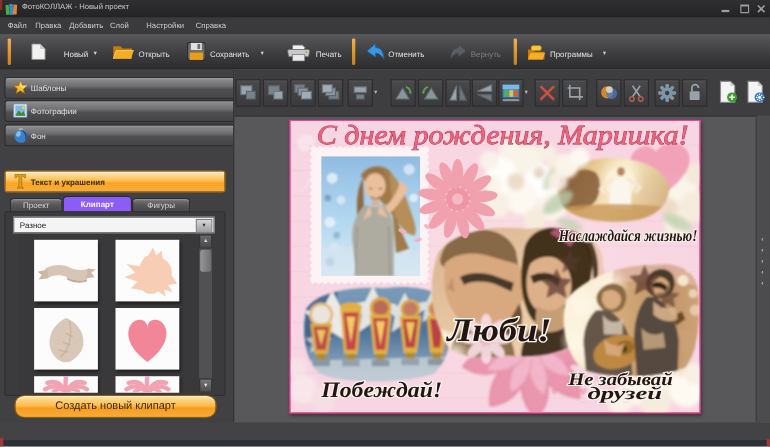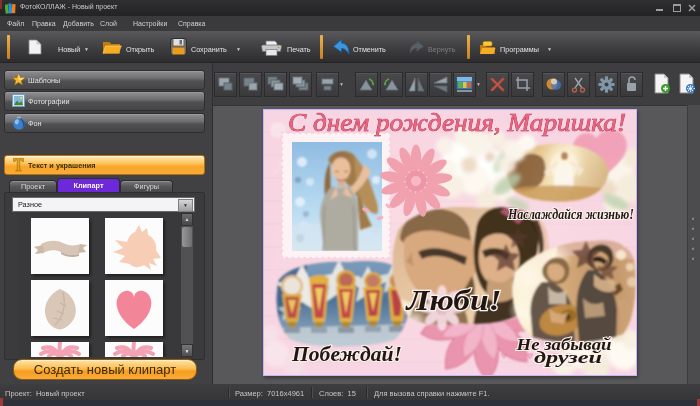--- a/index.html
+++ b/index.html
@@ -7,31 +7,31 @@
 .abs{position:absolute;}
 #titlebar{left:0;top:0;width:700px;height:16px;background:linear-gradient(#2f2f31,#232325);}
 #titletext{left:20px;top:3px;font-size:7px;color:#c9c9c9;}
 #menubar{left:0;top:16px;width:700px;height:15px;background:#3a3a3c;color:#cfcfcf;font-size:7px;}
 .menuitem{top:4px;}
 #toolbar{left:0;top:31px;width:700px;height:31px;background:linear-gradient(#59595b,#3e3e40 55%,#2d2d2f);border-bottom:1px solid #242426;}
 .tbtext{top:14px;font-size:7.2px;color:#e2e2e2;}
 .tbarrow{top:15px;font-size:5px;color:#cfcfcf;}
 .osep{width:3px;background:linear-gradient(#f0b14c,#c87f1f);top:4px;height:24px;border-radius:1px;}
 #sidebar{left:0;top:63px;width:212px;height:321px;background:#414143;}
-.accbtn{left:4px;width:199px;height:18px;border-radius:3px;background:linear-gradient(#8f8f91,#707072 40%,#505052 56%,#454547);border:1px solid #2e2e30;box-shadow:inset 0 1px 0 #9b9b9d;color:#e2e2e2;font-size:7.3px;}
+.accbtn{left:4px;width:199px;height:18px;border-radius:3px;background:linear-gradient(#8f8f91,#707072 40%,#505052 56%,#454547);border:1px solid #2e2e30;box-shadow:inset 0 1px 0 #9b9b9d;color:#e2e2e2;font-size:7.3px;padding-left:12px;}
 .accbtn .lbl{position:absolute;left:23px;top:5px;}
 #accorange{left:4px;width:199px;height:18px;border-radius:3px;background:linear-gradient(#ffe9b8,#fcc45e 40%,#f9a527 60%,#f9aa38);border:1px solid #b4720f;box-shadow:inset 0 1px 0 #fff3d6;color:#3c2c0c;font-size:7.3px;font-weight:bold;}
 .tab{font-size:7.3px;color:#d4d4d4;text-align:center;background:linear-gradient(#7a7a7c,#57575a 45%,#454547);border:1px solid #2c2c2e;border-bottom:none;border-radius:4px 4px 0 0;box-shadow:inset 0 1px 0 #8e8e90;}
-#tabactive{background:#6d28d9;color:#fafafa;font-weight:bold;box-shadow:none;}
+#tabactive{background:#8b5cf6;color:#fafafa;font-weight:bold;box-shadow:none;}
 #dropdown{left:12px;top:134px;width:181px;height:13px;background:#f4f4f4;border:1px solid #6a6a6c;font-size:7.3px;color:#1a1a1a;}
 #dropbtn{right:1px;top:1px;width:13px;height:11px;background:linear-gradient(#d6d6d6,#9e9ea0);border:1px solid #808082;color:#303030;font-size:5px;text-align:center;line-height:11px;}
 #grid{left:17px;top:150px;width:176px;height:144px;background:#39393b;overflow:hidden;}
 .cell{width:58px;height:56px;background:#fcfcfc;box-shadow:1.5px 2px 2.5px rgba(0,0,0,.45);}
 #vscroll{right:0px;top:0px;width:12px;height:144px;background:#515153;}
-#createbtn{left:13px;top:296px;width:182px;height:19px;border-radius:9px;background:linear-gradient(#ffe3a8,#fcbd50 45%,#f79d1e 60%,#f9ab3c);border:1px solid #8a5c0e;color:#3a2a0c;font-size:13px;text-align:center;line-height:19px;box-shadow:inset 0 1px 0 #ffefc8;}
+#createbtn{left:13px;top:296px;width:182px;height:19px;border-radius:9px;background:linear-gradient(#ffe3a8,#fcbd50 45%,#f79d1e 60%,#f9ab3c);border:1px solid #8a5c0e;color:#3a2a0c;font-size:10px;text-align:center;line-height:19px;box-shadow:inset 0 1px 0 #ffefc8;}
 #canvaszone{left:212px;top:63px;width:488px;height:321px;background:#58585a;border-left:1px solid #2e2e30;box-sizing:border-box;}
 #smalltoolbar{left:0px;top:0px;width:487px;height:42px;background:#3e3e40;border-bottom:1px solid #343436;}
 .sbtn{top:9px;width:23px;height:25px;background:linear-gradient(#4a4a4c,#3a3a3c);border:1px solid #2c2c2e;box-shadow:inset 0 1px 0 #565658;box-sizing:border-box;}
 #rightstrip{left:474px;top:42px;width:13px;height:279px;background:#4c4c4e;border-left:1px solid #3c3c3e;}
 #statusbar{left:0;top:384px;width:700px;height:16px;background:linear-gradient(#3e3e40,#363638);color:#c6c6c6;font-size:7.5px;}
 #bottomstrip{left:0;top:400px;width:700px;height:6px;background:#2f313a;}
 .ssep{top:3px;width:1px;height:11px;background:#2a2a2c;box-shadow:1px 0 0 #4e4e50;}
 .stxt{top:5px;}
 </style>
 </head>
@@ -299,21 +299,21 @@
             <circle cx="14.5" cy="16.5" r="4.5" fill="#3878c8"></circle>
             <circle cx="14.5" cy="16.5" r="1.5" fill="#fff"></circle>
             <g stroke="#fff" stroke-width="1.1">
               <path d="M14.5 13.2 v1.2 M14.5 18.6 v1.2 M11.2 16.5 h1.2 M17.6 16.5 h1.2 M12.2 14.2 l0.8 0.8 M16 18 l0.8 0.8 M16.8 14.2 l-0.8 0.8 M13 18 l-0.8 0.8"></path>
             </g>
           </svg></div>
     </div>
     <div id="rightstrip" class="abs">
       <div class="abs" style="left:4px;top:108px;color:#cccccc;font-size:6px;line-height:10px;font-weight:bold">‹<br>‹<br>‹<br>‹<br>‹</div>
     </div>
-    <div class="abs" style="left:50px;top:46px;width:374px;height:267px;background:#c4b5fd;box-shadow:1px 2px 3px rgba(0,0,0,0.35);">
+    <div class="abs" style="left:50px;top:46px;width:374px;height:267px;background:#ec4899;box-shadow:1px 2px 3px rgba(0,0,0,0.35);">
       <div class="abs" style="left:1px;top:1px;width:372px;height:265px;overflow:hidden" id="collagebox">
 <svg width="372" height="265" viewBox="0 0 372 265">
 <defs>
   <filter id="b1" x="-20%" y="-20%" width="140%" height="140%">
                 <feGaussianBlur stdDeviation="1"></feGaussianBlur>
               </filter>
   <filter id="b2" x="-20%" y="-20%" width="140%" height="140%">
                 <feGaussianBlur stdDeviation="2"></feGaussianBlur>
               </filter>
   <filter id="b3" x="-30%" y="-30%" width="160%" height="160%">
@@ -696,26 +696,17 @@
   <text x="307" y="109" font-size="15" fill="#211612" stroke="#faf2ec" stroke-width="2" paint-order="stroke" text-anchor="middle" textLength="126" lengthAdjust="spacingAndGlyphs">Наслаждайся жизнью!</text>
   <text x="190" y="200" font-size="30" fill="#211612" stroke="#faf2ec" stroke-width="2.4" paint-order="stroke" text-anchor="middle" textLength="95" lengthAdjust="spacingAndGlyphs">Люби!</text>
   <text x="83" y="251" font-size="20" fill="#211612" stroke="#faf2ec" stroke-width="2.2" paint-order="stroke" text-anchor="middle" textLength="110" lengthAdjust="spacingAndGlyphs">Побеждай!</text>
   <text x="300" y="240" font-size="16" fill="#211612" stroke="#faf2ec" stroke-width="2" paint-order="stroke" text-anchor="middle" textLength="95" lengthAdjust="spacingAndGlyphs">Не забывай</text>
   <text x="304" y="253" font-size="16" fill="#211612" stroke="#faf2ec" stroke-width="2" paint-order="stroke" text-anchor="middle" textLength="68" lengthAdjust="spacingAndGlyphs">друзей</text>
 </g>
 </svg>
       </div>
     </div>
   </div>
-  <div id="statusbar" class="abs">
-    <span class="abs stxt" style="left:5px">Проект:&nbsp; Новый проект</span>
-    <div class="abs ssep" style="left:228px"></div>
-    <span class="abs stxt" style="left:235px">Размер:&nbsp; 7016x4961</span>
-    <div class="abs ssep" style="left:311px"></div>
-    <span class="abs stxt" style="left:319px">Слоев:&nbsp; 15</span>
-    <div class="abs ssep" style="left:366px"></div>
-    <span class="abs stxt" style="left:374px">Для вызова справки нажмите F1.</span>
-  </div>
   <div id="bottomstrip" class="abs"></div>
   <div class="abs" style="left:0;top:0;width:2px;height:9px;background:#8c2f2f"></div>
   <div class="abs" style="left:0;top:398px;width:3px;height:8px;background:#a03838"></div>
   <div class="abs" style="left:697px;top:399px;width:3px;height:7px;background:#a03838"></div>
 </div>
 
 </body></html>

